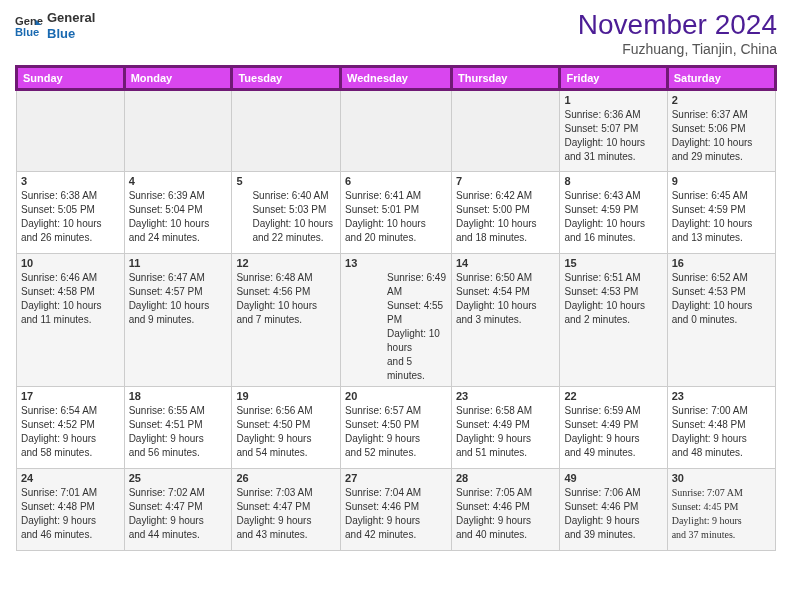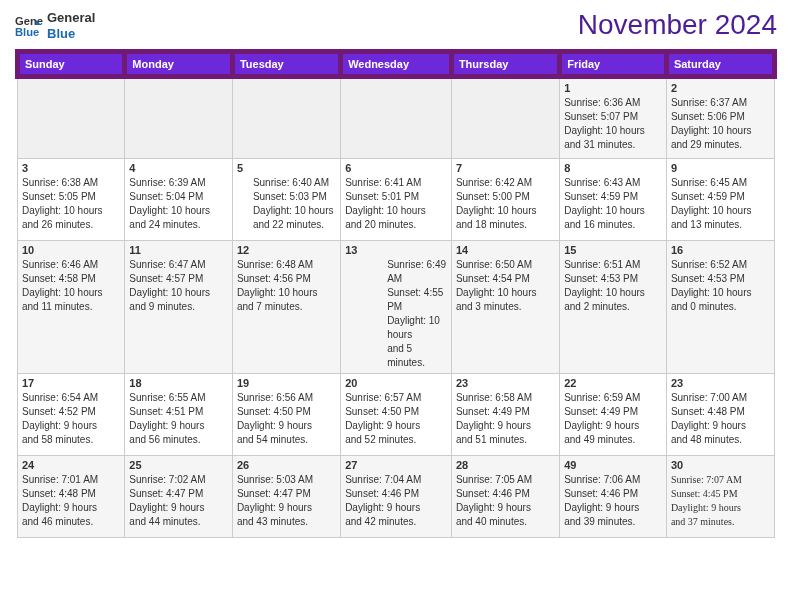--- a/index.html
+++ b/index.html
@@ -43,27 +43,27 @@
     .title-block h2 {
       font-size: 14px;
       font-weight: normal;
       color: #555;
     }
     .calendar {
       width: 100%;
       border-collapse: collapse;
     }
     .calendar thead tr th {
-      background-color: #6d28d9;
+      background-color: #d946ef;
       color: #fff;
       font-size: 11px;
       font-weight: bold;
       padding: 4px 5px;
       text-align: left;
-      border: 5px solid #701a75;
+      border: 3px solid #701a75;
     }
     .calendar tbody tr td {
       width: 113px;
       vertical-align: top;
       padding: 3px 4px;
       border: 1px solid #ccc;
       font-size: 9px;
       color: #333;
       background: #fff;
       height: 82px;
@@ -98,20 +98,21 @@
         <text y="26" font-size="12" font-weight="bold" fill="#1a6ab1" font-family="Arial">Blue</text>
         <polygon points="22,8 28,14 22,14" fill="#1a6ab1"></polygon>
       </svg>
       <div style="display:flex;flex-direction:column;line-height:1.2;">
         <span style="font-size:13px;font-weight:bold;color:#333;">General</span>
         <span style="font-size:13px;font-weight:bold;color:#1a6ab1;">Blue</span>
       </div>
     </div>
     <div class="title-block">
       <h1>November 2024</h1>
+      <h2>Fuzhuang, Tianjin, China</h2>
     </div>
   </div>
 
   <table class="calendar">
     <thead>
       <tr id="weekday-row">
           <th>Sunday</th>
           <th>Monday</th>
           <th>Tuesday</th>
           <th>Wednesday</th>
@@ -305,21 +306,21 @@
           </td>
           <td>
             <span class="day-number">25</span>
             <div class="day-info" style="white-space: pre-line;">Sunrise: 7:02 AM
 Sunset: 4:47 PM
 Daylight: 9 hours
 and 44 minutes.</div>
           </td>
           <td>
             <span class="day-number">26</span>
-            <div class="day-info" style="white-space: pre-line;">Sunrise: 5:03 AM
+            <div class="day-info" style="white-space: pre-line;">Sunrise: 7:03 AM
 Sunset: 4:47 PM
 Daylight: 9 hours
 and 43 minutes.</div>
           </td>
           <td>
             <span class="day-number">27</span>
             <div class="day-info" style="white-space: pre-line;">Sunrise: 7:04 AM
 Sunset: 4:46 PM
 Daylight: 9 hours
 and 42 minutes.</div>

